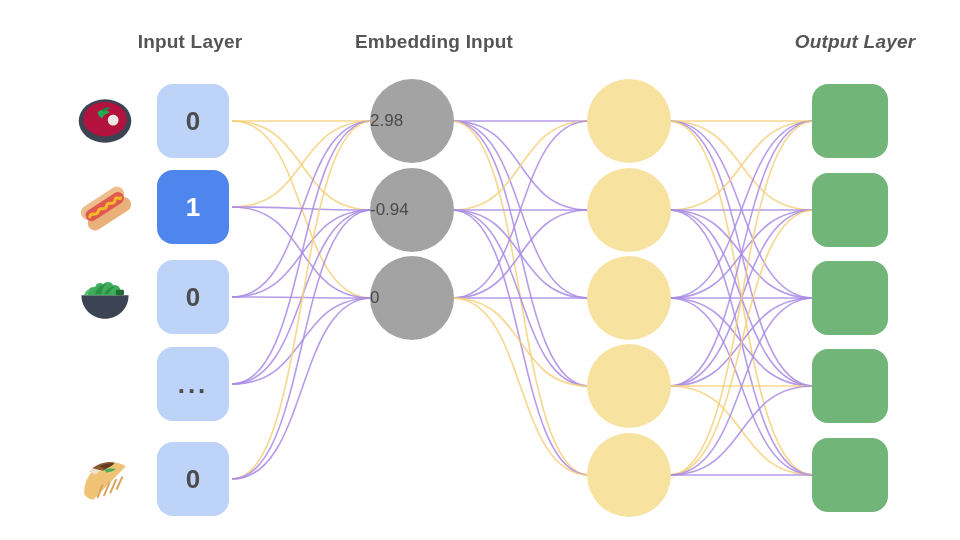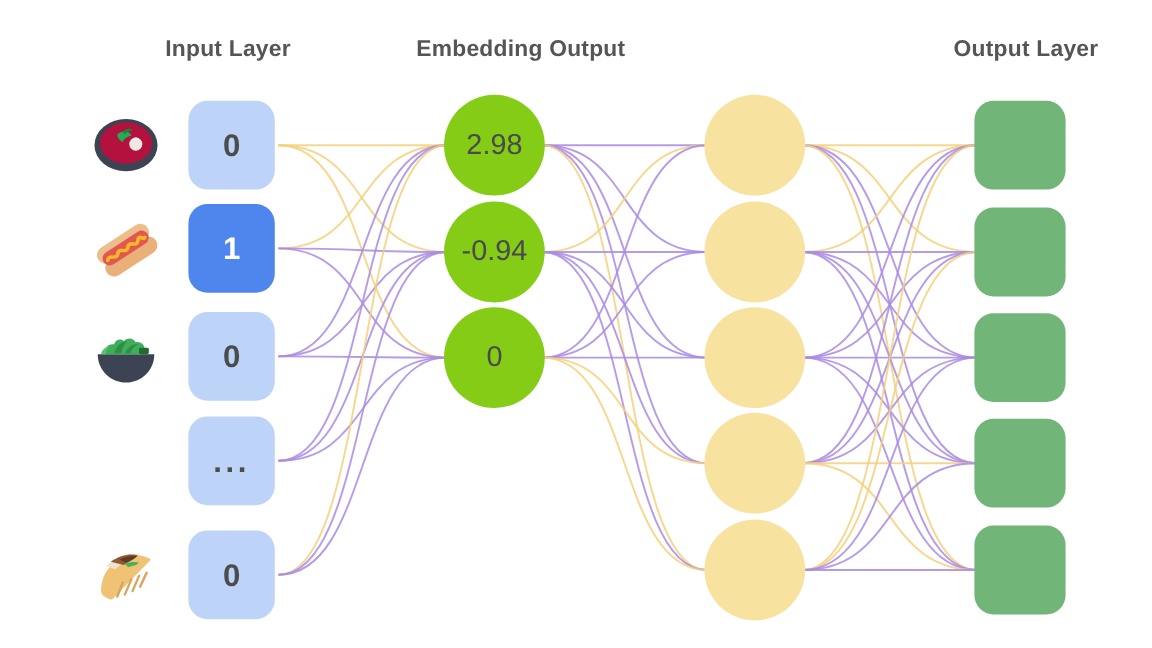--- a/index.html
+++ b/index.html
@@ -65,27 +65,27 @@
     letter-spacing: 3px;
     font-size: 26px;
     line-height: 10px;
   }
 
   .emb-node {
     position: absolute;
     width: 84px;
     height: 84px;
     border-radius: 50%;
-    background: #84cc16;
+    background: #a3a3a3;
     transform: translate(-50%, -50%);
     display: flex;
     align-items: center;
-    justify-content: center;
-    font-family: "Liberation Sans", sans-serif;
-    font-size: 24px;
+    justify-content: flex-start;
+    font-family: "Liberation Sans", sans-serif;
+    font-size: 17px;
     font-weight: normal;
     color: #4a4a4a;
   }
 
   .hid-node {
     position: absolute;
     width: 84px;
     height: 84px;
     border-radius: 50%;
     background: #f8e2a0;
@@ -172,22 +172,22 @@
         <path d="M 669 475 C 748.75 475, 734.25 121, 814 121" fill="none" stroke="#f6cf79" stroke-width="1.6" stroke-opacity="0.85"></path>
         <path d="M 669 475 C 748.75 475, 734.25 210, 814 210" fill="none" stroke="#f6cf79" stroke-width="1.6" stroke-opacity="0.85"></path>
         <path d="M 669 475 C 748.75 475, 734.25 298, 814 298" fill="none" stroke="#a98be4" stroke-width="1.6" stroke-opacity="0.85"></path>
         <path d="M 669 475 C 748.75 475, 734.25 386, 814 386" fill="none" stroke="#a98be4" stroke-width="1.6" stroke-opacity="0.85"></path>
         <path d="M 669 475 C 748.75 475, 734.25 475, 814 475" fill="none" stroke="#a98be4" stroke-width="1.6" stroke-opacity="0.85"></path>
       </g>
     </svg>
 
   <div id="titles-layer">
       <div class="layer-title" style="left: 190px; top: 31px;">Input Layer</div>
-      <div class="layer-title" style="left: 434px; top: 31px;">Embedding Output</div>
-      <div class="layer-title" style="left: 855px; top: 31px;">Output Layer</div>
+      <div class="layer-title" style="left: 434px; top: 31px;">Embedding Input</div>
+      <div class="layer-title" style="left: 855px; top: 31px; font-style: italic;">Output Layer</div>
     </div>
   <div id="icons-layer">
       <div class="icon-cell" style="left: 105px; top: 121px;">
         <svg viewBox="0 0 64 64">
       <ellipse cx="32" cy="32" rx="29" ry="24" fill="#3c4352"></ellipse>
       <ellipse cx="32" cy="30" rx="24" ry="19" fill="#b3123f"></ellipse>
       <path d="M24 22c5-4 11-3 13 1-4 1-7 3-8 6-3-1-5-4-5-7z" fill="#1faf52"></path>
       <path d="M29 20c3-3 7-4 9-2-3 1-6 2-7 4z" fill="#0f8c3c"></path>
       <circle cx="41" cy="31" r="6" fill="#efe7e4"></circle>
       <path d="M41 25c2 0 3 1 3 2h-6c0-1 1-2 3-2z" fill="#efe7e4"></path>

